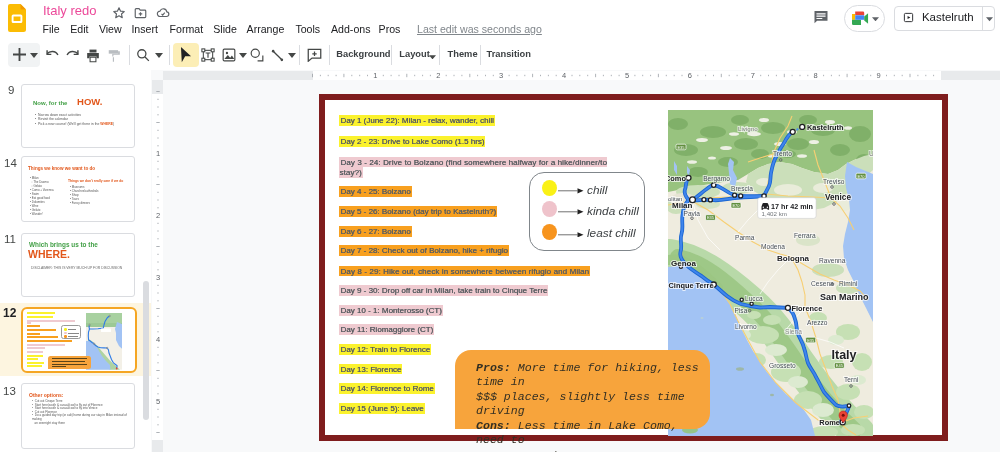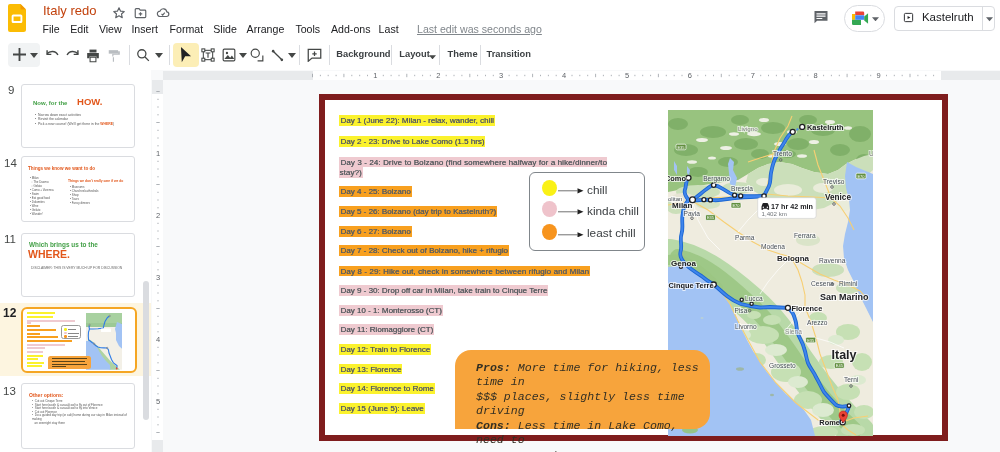--- a/index.html
+++ b/index.html
@@ -4,21 +4,21 @@
 <style>
 * { margin:0; padding:0; box-sizing:border-box; }
 html,body { width:1000px; height:452px; overflow:hidden; background:#fff;
   font-family:"Liberation Sans", sans-serif; }
 #app { position:absolute; left:0; top:0; width:1000px; height:452px; }
 .abs { position:absolute; }
 
 
 #topbar { position:absolute; left:0; top:0; width:1000px; height:42px; background:#fff; }
 #slideslogo { position:absolute; left:8px; top:4px; width:18px; height:28px; }
-#doctitle { position:absolute; left:43px; top:3px; font-size:13px; color:#c2410c; }
+#doctitle { position:absolute; left:43px; top:3px; font-size:13px; color:#ec4899; }
 .topicon { position:absolute; top:6px; color:#5f6368; }
 .m { position:absolute; top:22.5px; font-size:10.6px; color:#202124;text-align:center; }
 #lastedit { position:absolute; left:417px; top:23px; color:#80868b; text-decoration:underline; font-size:10.6px; }
 
 
 #toolbar { position:absolute; left:0; top:42px; width:1000px; height:28px; background:#fff; }
 .tbtxt { position:absolute; top:7px; font-size:9.3px; font-weight:bold; color:#3c4043; }
 .tsep { position:absolute; top:3px; width:1px; height:20px; background:#dadce0; }
 
 
@@ -39,21 +39,21 @@
 
 .day { position:absolute; font-size:8px; line-height:10.7px; color:#585d61;
   white-space:nowrap; text-shadow:0.3px 0 0 #585d61; }
 .day mark { color:inherit; padding:0.9px 1px; }
 .hY { background:#fbf22d; }
 .hP { background:#efcad0; }
 .hO { background:#f8a01f; }
 
 
 #legend { position:absolute; left:204px; top:72px; width:116px; height:79px;
-  background:#fff; border:1.2px solid #80868b; border-radius:6px; }
+  background:#fff; border:1.2px solid #80868b; border-radius:15px;font-style:italic; }
 .lrow { position:absolute; left:0; width:116px; height:16px; }
 .ldot { position:absolute; left:12px; top:0; width:15px; height:16px; border-radius:50%; }
 .ltxt { position:absolute; left:57px; top:2.5px; font-size:11.8px; color:#3c4043; }
 
 
 #probox { position:absolute; left:130px; top:250px; width:255px; height:79px;
   background:#f7a43c; border-radius:16px 16px 16px 0; color:#332f23; z-index:5;
   font-size:11.6px; font-style:italic; line-height:14.6px; padding:10.5px 0 0 21px;font-family:Liberation Mono, monospace; }
 </style>
 </head>
@@ -81,21 +81,21 @@
 
   <span class="m" style="left:42.5px">File</span>
   <span class="m" style="left:70.3px">Edit</span>
   <span class="m" style="left:98.9px">View</span>
   <span class="m" style="left:131.4px">Insert</span>
   <span class="m" style="left:169.6px">Format</span>
   <span class="m" style="left:213.3px">Slide</span>
   <span class="m" style="left:246.6px">Arrange</span>
   <span class="m" style="left:295.4px">Tools</span>
   <span class="m" style="left:331px">Add-ons</span>
-  <span class="m" style="left:378.6px">Last</span>
+  <span class="m" style="left:378.6px">Pros</span>
   <span id="lastedit">Last edit was seconds ago</span>
 
   <svg class="abs" style="left:813px; top:11px" width="16" height="13" viewBox="0 0 24 20">
     <path d="M2 0 h20 v15 h-16 l-4 4 z" fill="#5f6368"></path>
     <path d="M5 4.5 h14 M5 8 h14 M5 11.5 h9" stroke="#fff" stroke-width="1.8"></path>
   </svg>
 
   <div class="abs" style="left:844px; top:5px; width:41px; height:27px; border:1px solid #dadce0; border-radius:14px;"></div>
   <svg class="abs" style="left:852px; top:11px" width="18" height="15" viewBox="0 0 28 22">
     <rect x="0" y="4" width="5" height="9" fill="#fbbc04"></rect>

